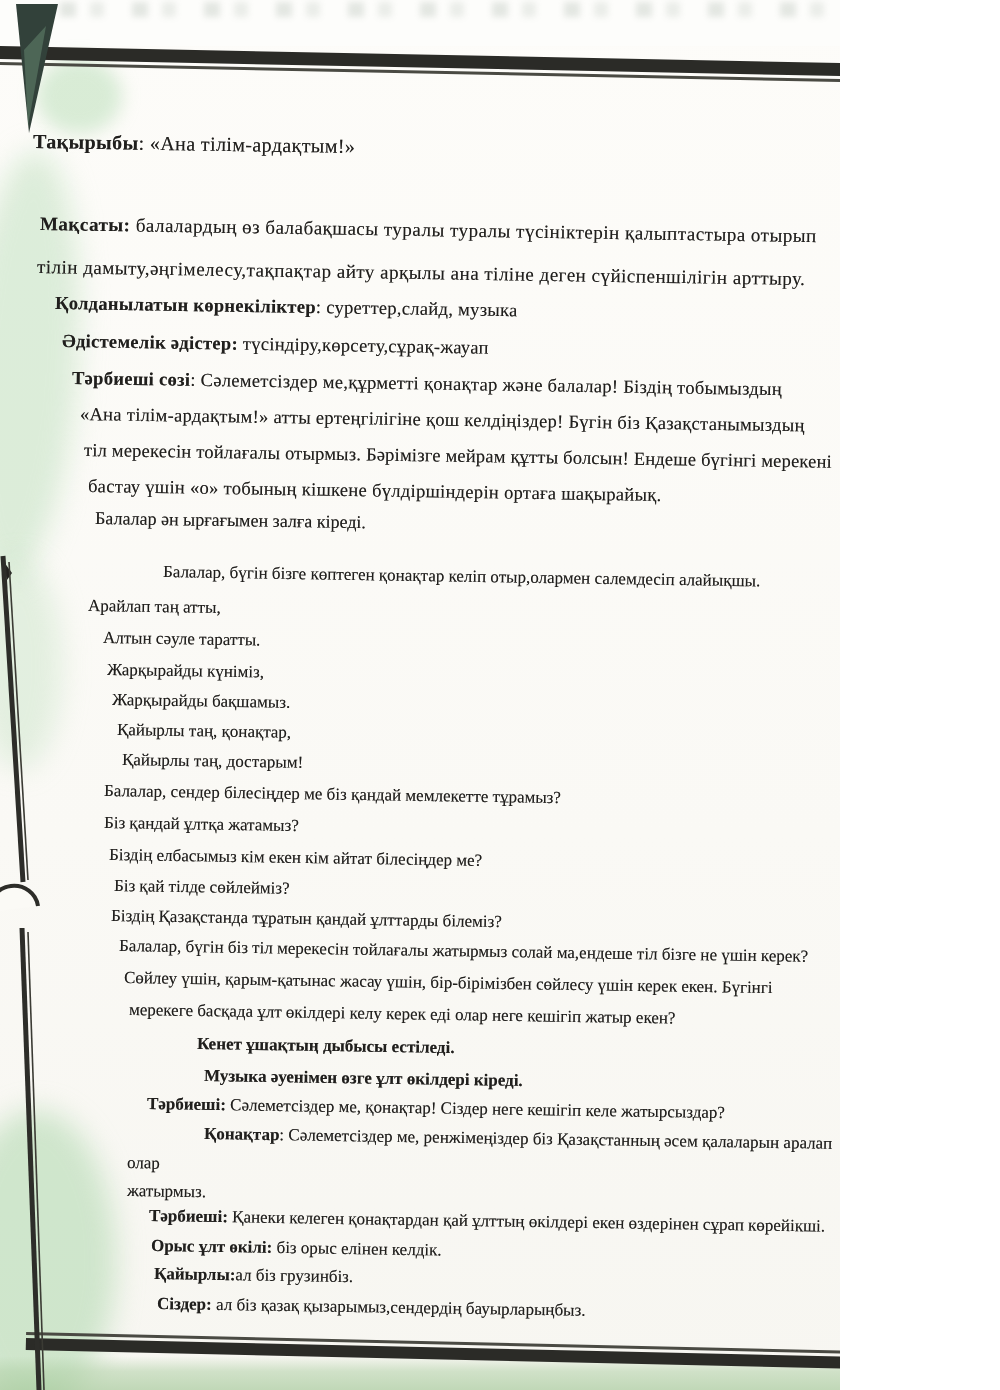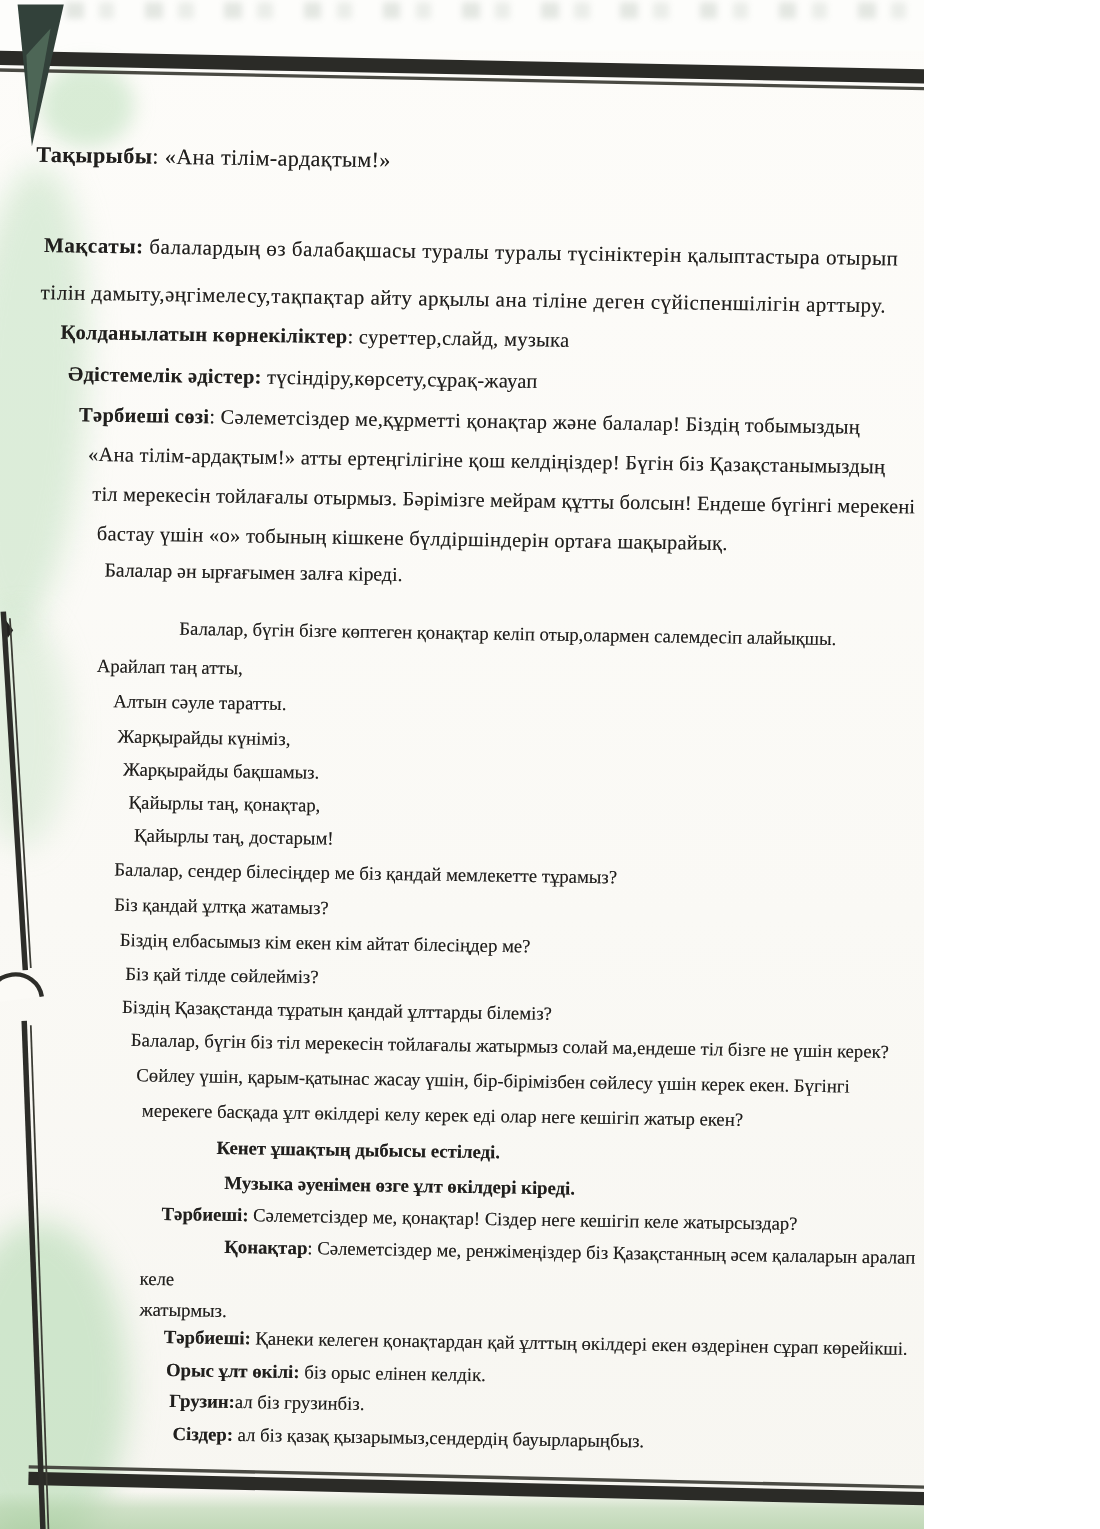--- a/index.html
+++ b/index.html
@@ -157,20 +157,20 @@
       <div class="line ln-19"><span>Біздің елбасымыз кім екен кім айтат білесіңдер ме?</span></div>
       <div class="line ln-20"><span>Біз қай тілде сөйлейміз?</span></div>
       <div class="line ln-21"><span>Біздің Қазақстанда тұратын қандай ұлттарды білеміз?</span></div>
       <div class="line ln-22"><span>Балалар, бүгін біз тіл мерекесін тойлағалы жатырмыз солай ма,ендеше тіл бізге не үшін керек?</span></div>
       <div class="line ln-23"><span>Сөйлеу үшін, қарым-қатынас жасау үшін, бір-бірімізбен сөйлесу үшін керек екен. Бүгінгі</span></div>
       <div class="line ln-24"><span>мерекеге басқада ұлт өкілдері келу керек еді олар неге кешігіп жатыр екен?</span></div>
       <div class="line ln-25"><span class="b">Кенет ұшақтың дыбысы естіледі.</span></div>
       <div class="line ln-26"><span class="b">Музыка әуенімен өзге ұлт өкілдері кіреді.</span></div>
       <div class="line ln-27"><span class="b">Тәрбиеші:</span><span> Сәлеметсіздер ме, қонақтар! Сіздер неге кешігіп келе жатырсыздар?</span></div>
       <div class="line ln-28"><span class="b">Қонақтар</span><span>: Сәлеметсіздер ме, ренжімеңіздер біз Қазақстанның әсем қалаларын аралап</span></div>
-      <div class="line ln-29"><span>келе</span></div>
+      <div class="line ln-29"><span>олар</span></div>
       <div class="line ln-30"><span>жатырмыз.</span></div>
       <div class="line ln-31"><span class="b">Тәрбиеші:</span><span> Қанеки келеген қонақтардан қай ұлттың өкілдері екен өздерінен сұрап көрейікші.</span></div>
       <div class="line ln-32"><span class="b">Орыс ұлт өкілі:</span><span> біз орыс елінен келдік.</span></div>
-      <div class="line ln-33"><span class="b">Грузин:</span><span>ал біз грузинбіз.</span></div>
+      <div class="line ln-33"><span class="b">Қайырлы:</span><span>ал біз грузинбіз.</span></div>
       <div class="line ln-34"><span class="b">Сіздер:</span><span> ал біз қазақ қызарымыз,сендердің бауырларыңбыз.</span></div>
     </div>
 </div>
 
 </body></html>

